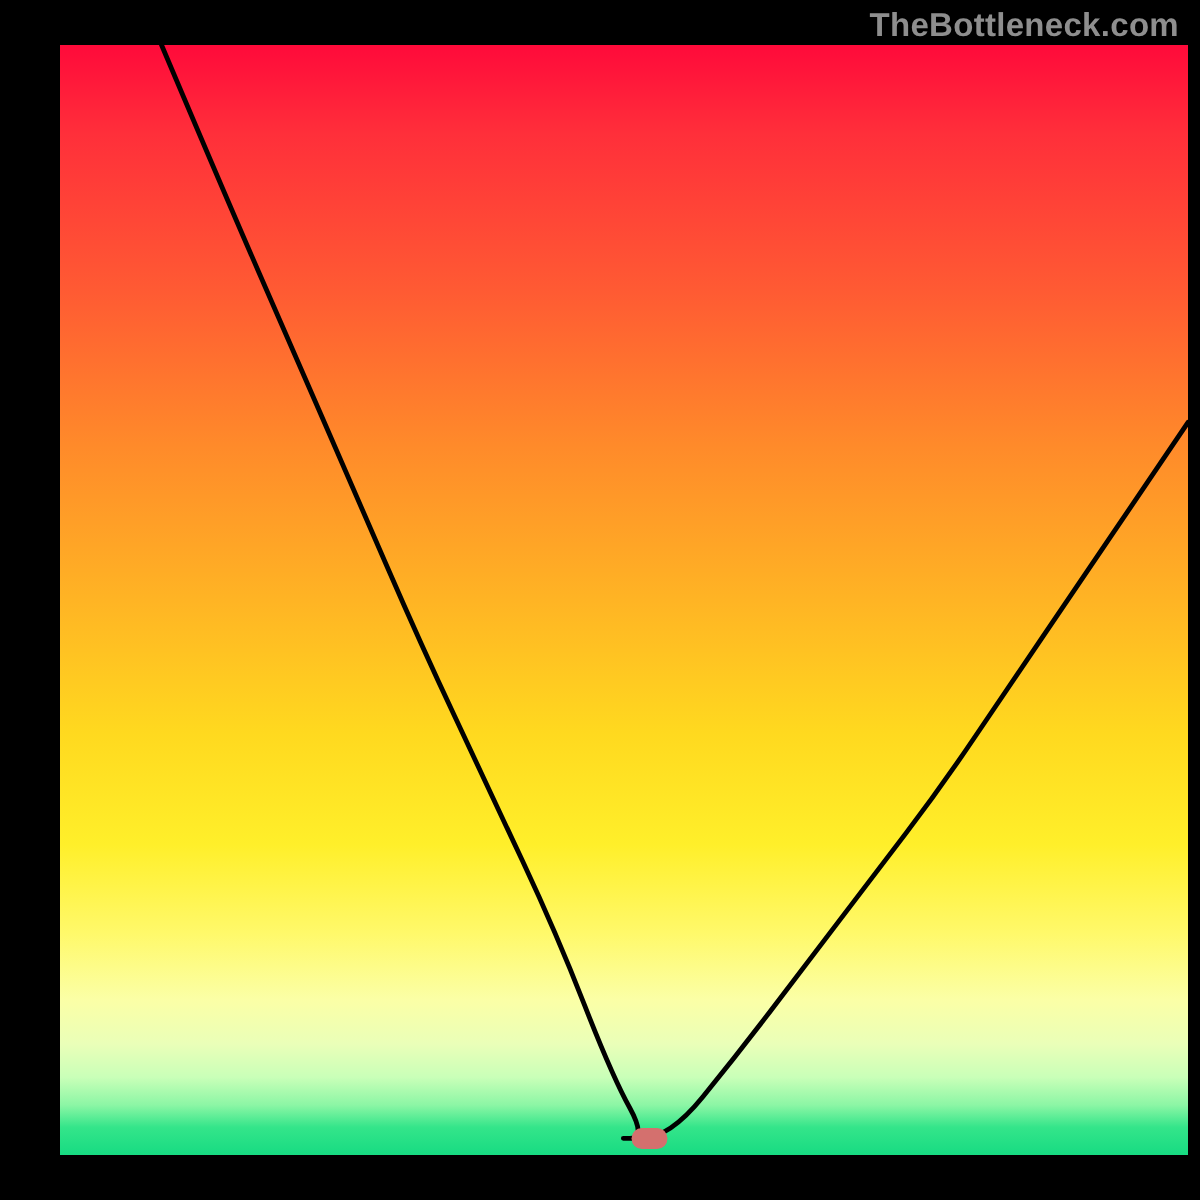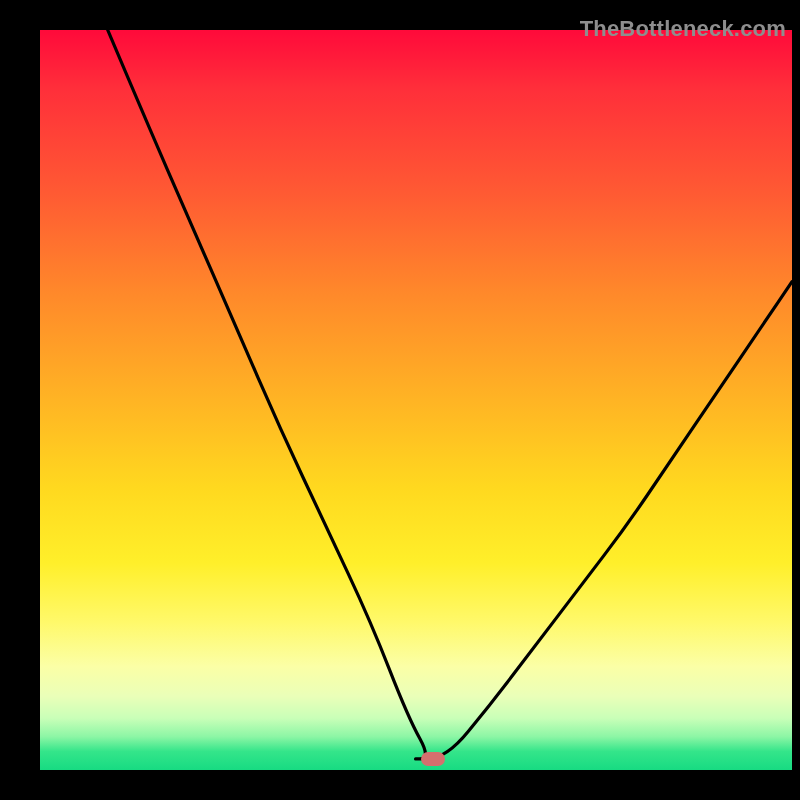--- a/index.html
+++ b/index.html
@@ -12,21 +12,21 @@
     font-family: Arial, Helvetica, sans-serif;
   }
   .frame {
     position: relative;
     width: 800px;
     height: 800px;
     background: #000;
   }
   .watermark {
     position: absolute;
-    top: 16px;
+    top: 4px;
     right: 14px;
     color: #8e8e8e;
     font-size: 22px;
     font-weight: 600;
     letter-spacing: 0.2px;
     z-index: 10;
   }
   
   .plot {
     position: absolute;

